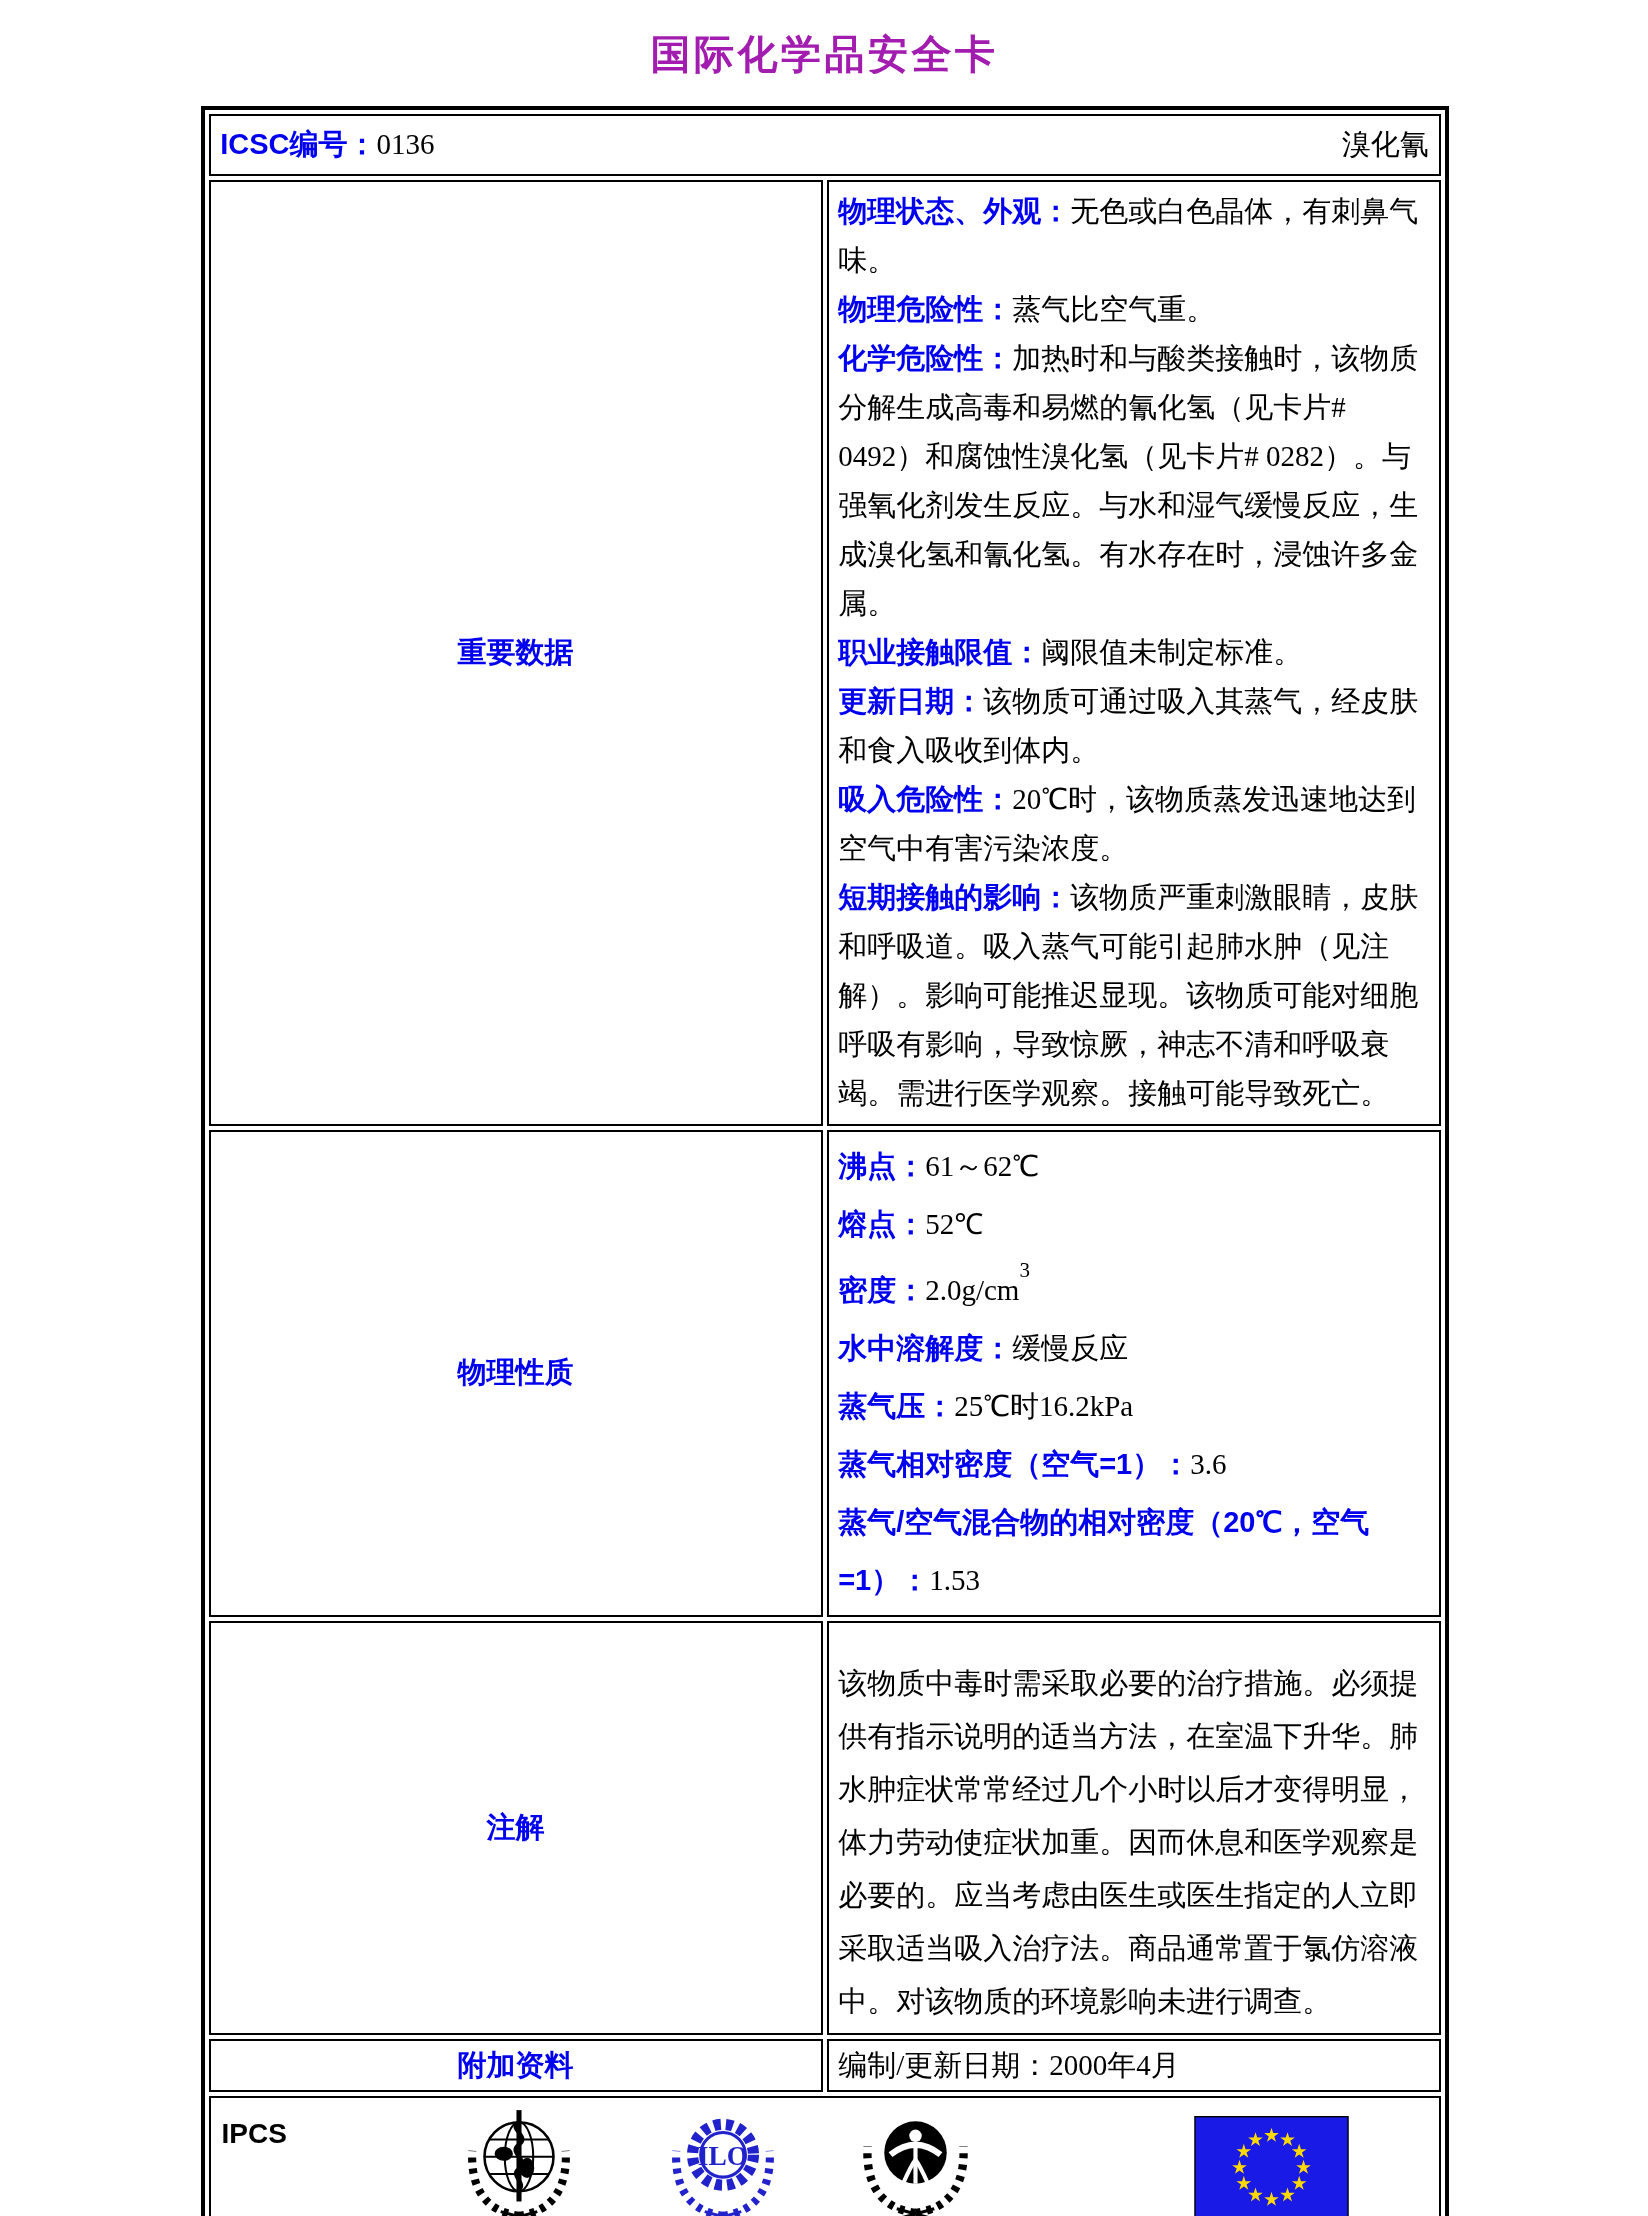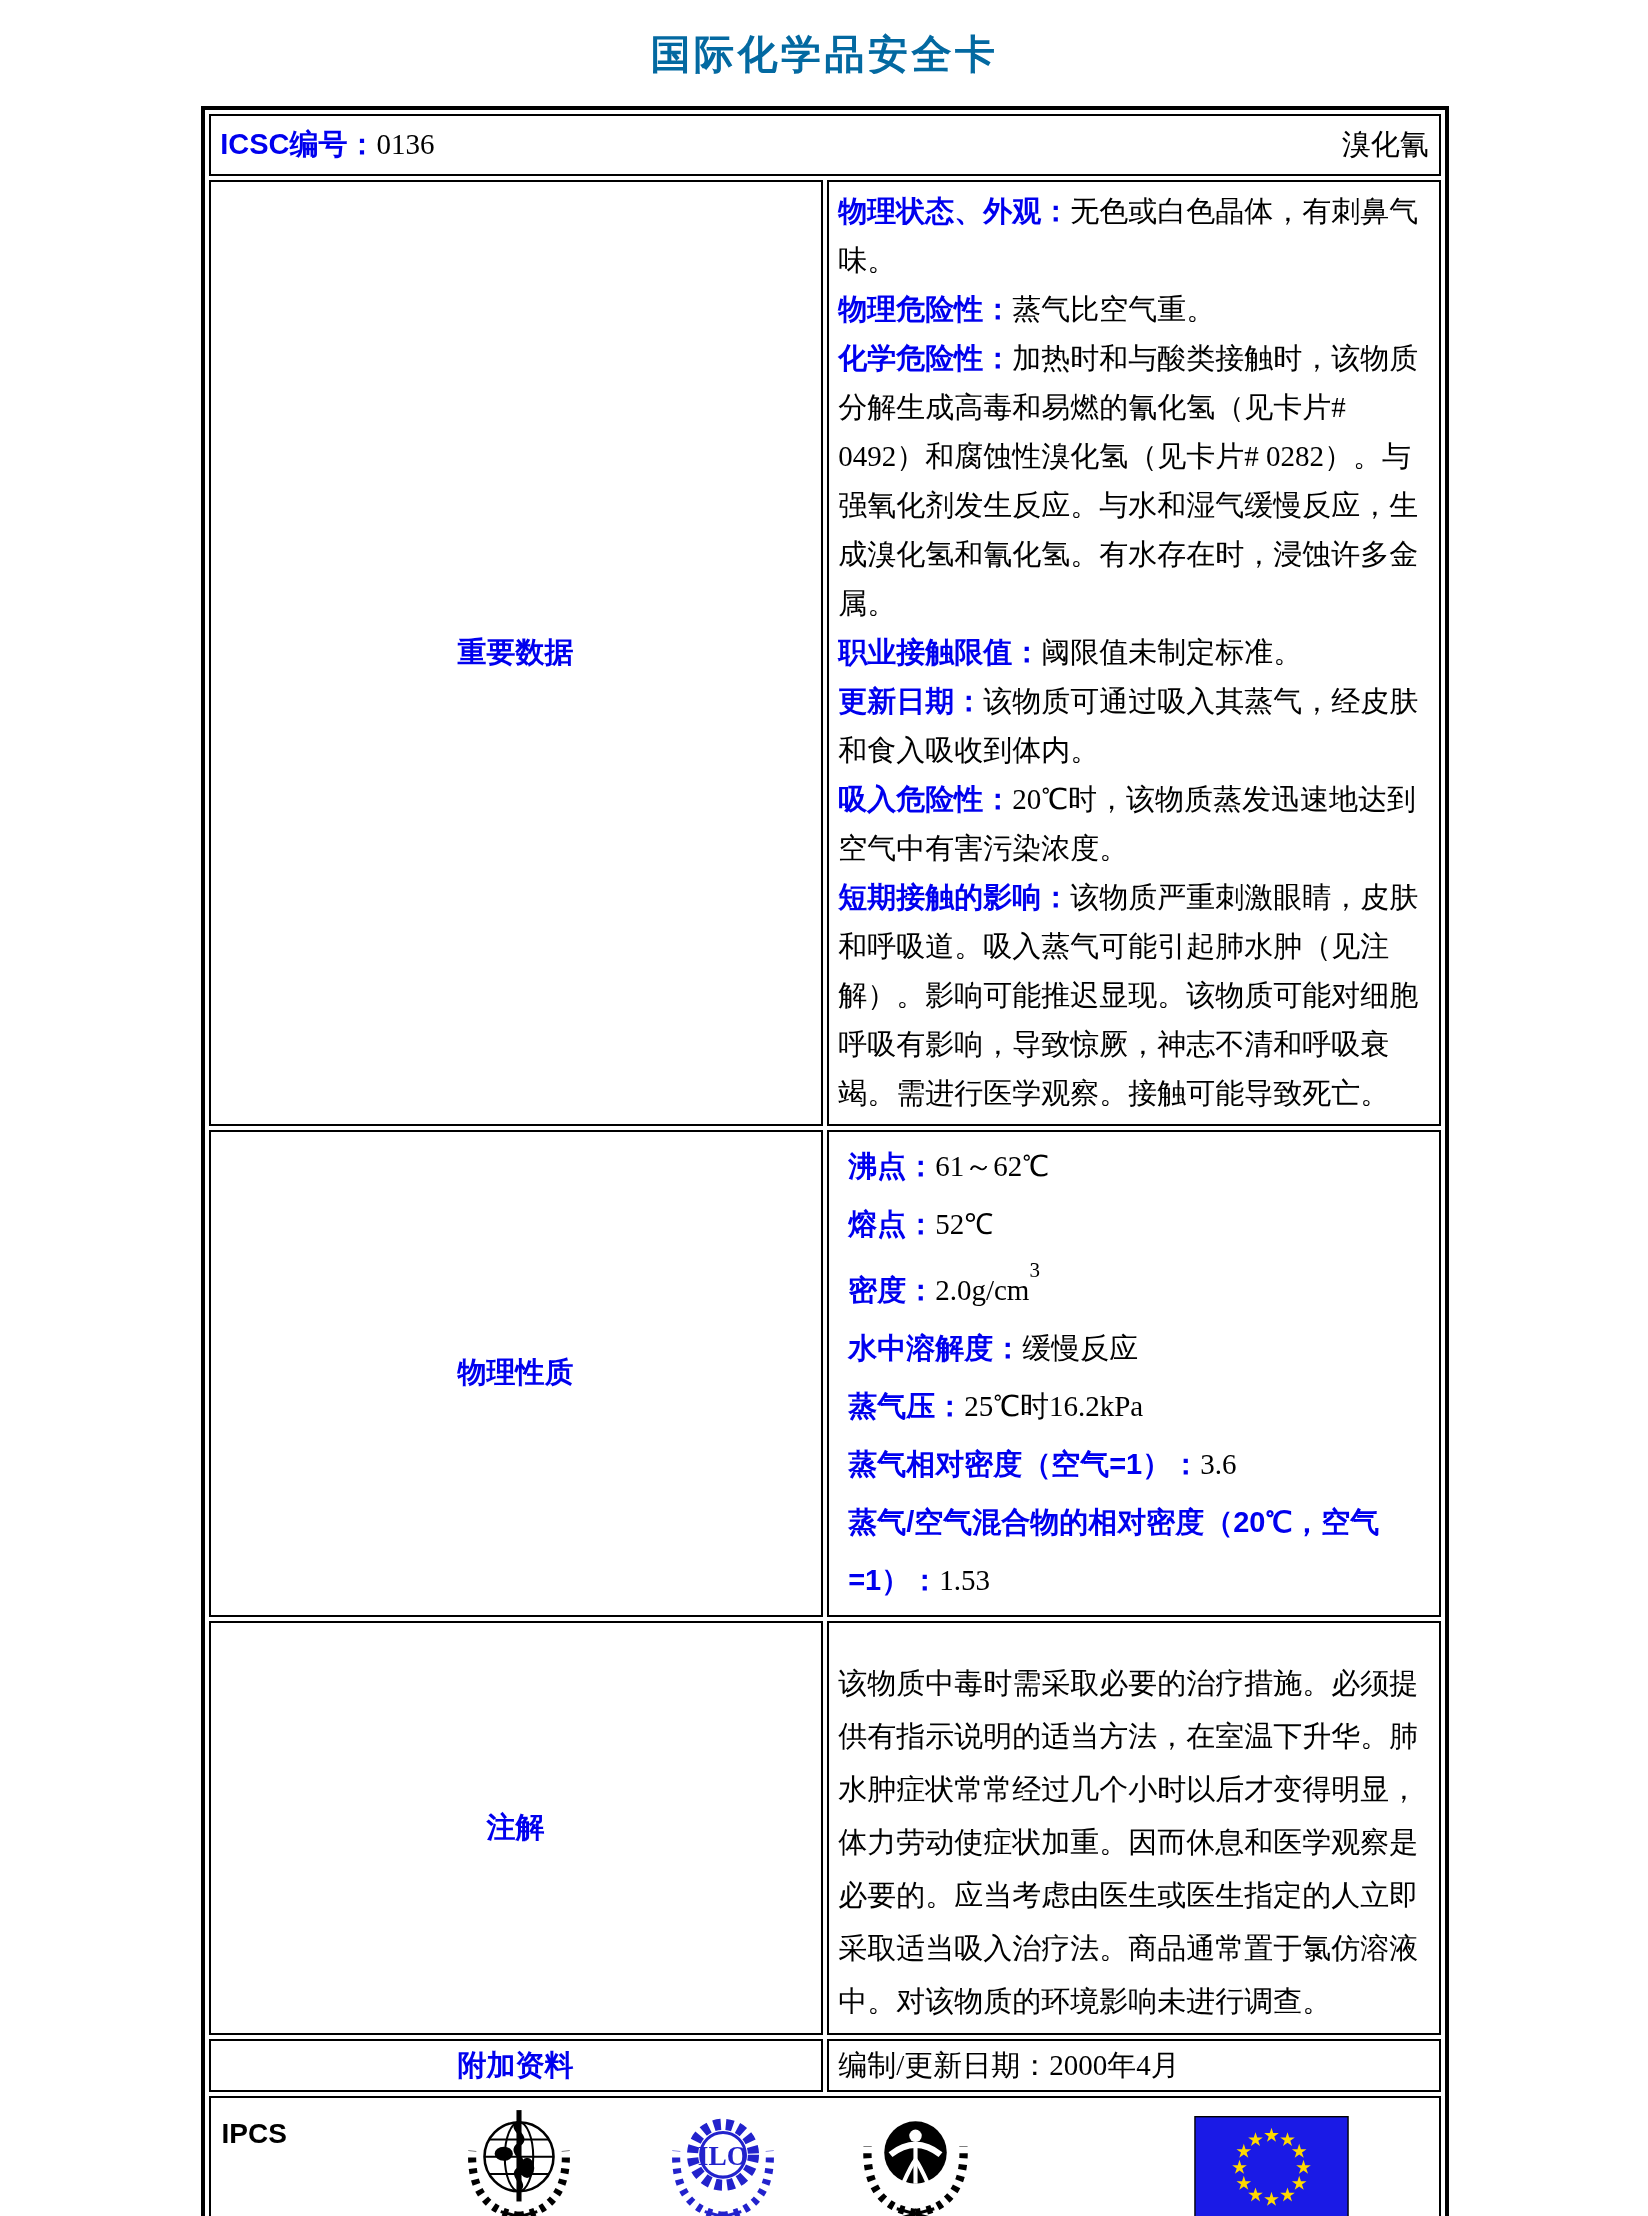--- a/index.html
+++ b/index.html
@@ -1,35 +1,35 @@
 <!DOCTYPE html>
 <html style="font-size:11px"><head>
 <meta charset="utf-8">
 <style>
   html,body{margin:0;padding:0;background:#fff;}
   body{width:1649px;height:2216px;position:relative;color:#000;
        font-family:"Liberation Serif", serif;}
   .title{margin:26.5px 0 0;text-align:center;font-size:40px;font-weight:800;
-         color:#0369a1;letter-spacing:3.5px;font-family:"Liberation Sans", sans-serif;}
+         color:#a21caf;letter-spacing:3.5px;font-family:"Liberation Sans", sans-serif;}
   table.card{width:1248px;margin:24px auto 0;border:4.9px solid #000;
              border-collapse:separate;border-spacing:4.9px;table-layout:fixed;background:#fff;}
   td.cell{border:2.1px solid #000;background:#fff;vertical-align:middle;}
   td.label-cell{width:163px;text-align:center;vertical-align:middle;}
   .sec-label{color:#0000EE;font-weight:bold;font-size:29px;
              font-family:"Liberation Sans", sans-serif;}
   td.header-cell{height:58px;font-size:29px;padding:0 9.7px;}
   .hdr-flex{display:flex;justify-content:space-between;align-items:center;}
   td.content-cell{vertical-align:top;padding:5.6px 9.7px;}
   .content-cell p{margin:0;font-size:29px;line-height:49px;}
   .lbl{color:#0000EE;font-weight:bold;font-family:"Liberation Sans", sans-serif;}
   .txt{color:#000;}
   .sup{font-size:21px;position:relative;top:-12.5px;}
   tr.r-important td{height:635px;}
   tr.r-physical td{height:412px;}
-  tr.r-physical .content-cell p{line-height:58px;margin-left:10px;}
+  tr.r-physical .content-cell p{line-height:58px;}
   tr.r-env td{height:82px;}
   tr.r-notes td{height:287px;}
   tr.r-notes .content-cell{padding-top:34px;}
   tr.r-notes .content-cell p{line-height:53px;}
   tr.r-add td{height:40px;}
   tr.r-add .content-cell{vertical-align:middle;padding-top:0;padding-bottom:0;}
   tr.r-logos td{height:181px;position:relative;padding:0;}
   .ipcs-block{position:absolute;left:11px;top:19.5px;font-family:"Liberation Sans", sans-serif;}
   .ipcs-acronym{font-size:28px;font-weight:bold;line-height:32px;}
   .logo{position:absolute;}

